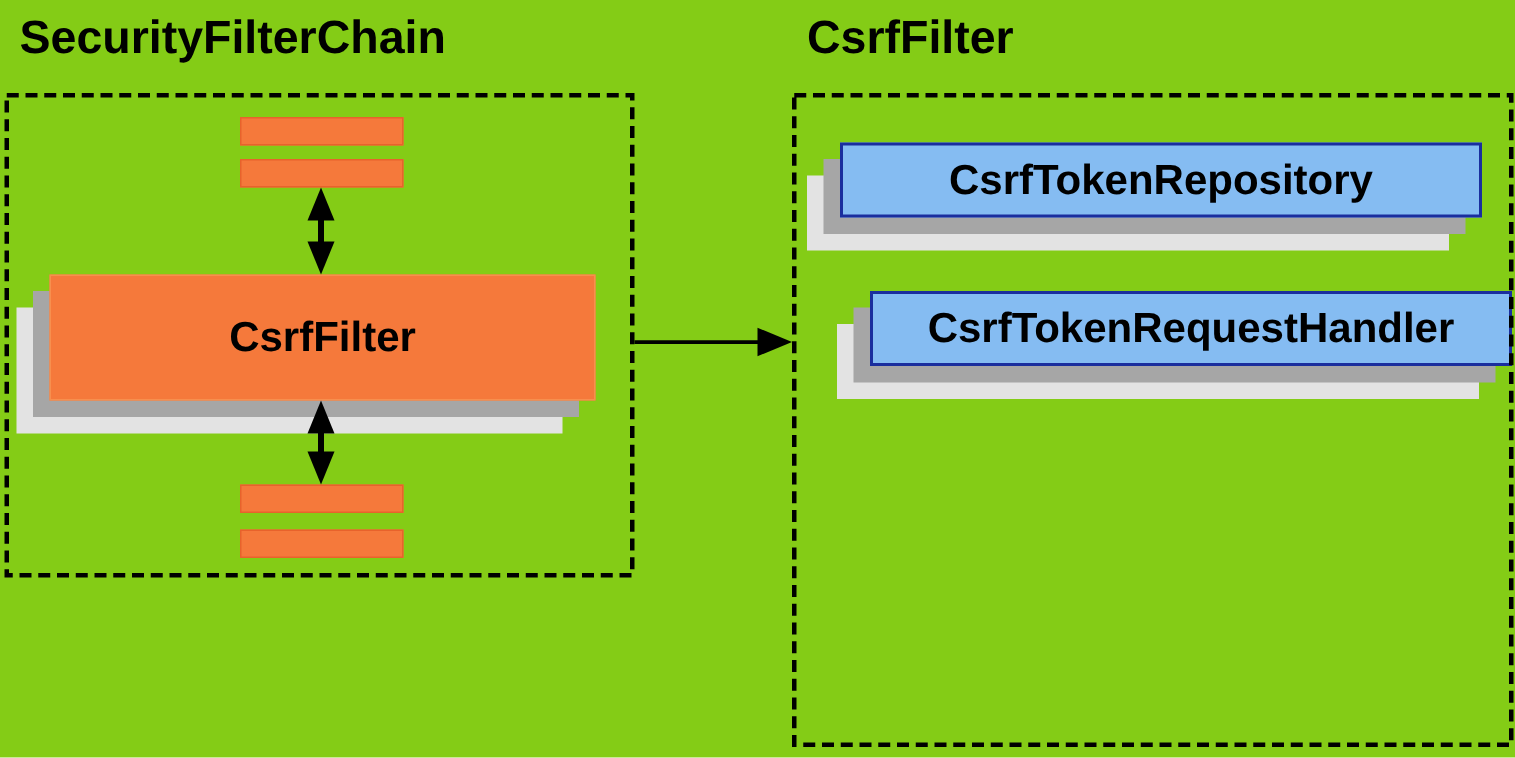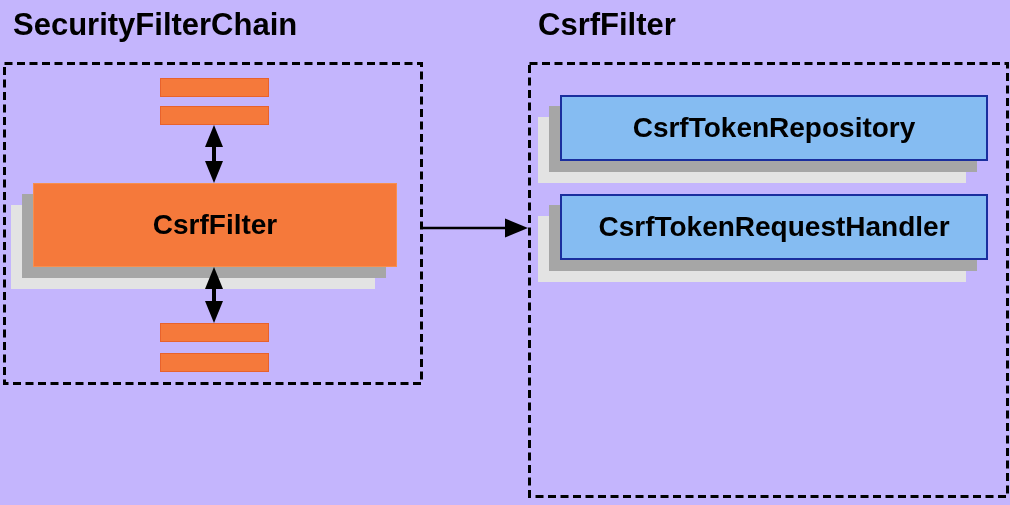--- a/index.html
+++ b/index.html
@@ -1,20 +1,20 @@
 <!DOCTYPE html>
 <html style="--orange-fill: #F5793B; --orange-bar-border: #E8622C; --orange-box-border: #F78F4E; --blue-fill: #85BCF2; --blue-border: #1A2E9E; --shadow-dark: #A6A6A6; --shadow-light: #E3E3E3; --stroke-black: #000000;"><head>
 <meta charset="utf-8">
 <style>
   html, body { margin: 0; padding: 0; background: #ffffff; }
   #canvas {
     position: relative;
     width: 1010px;
     height: 505px;
-    background: #c4b5fd;
+    background: #84cc16;
     font-family: "Liberation Sans", sans-serif;
     overflow: hidden;
   }
   .panel-title {
     position: absolute;
     font-size: 31px;
     font-weight: bold;
     color: #000;
     white-space: nowrap;
     line-height: 1.1;
@@ -48,29 +48,29 @@
     background: var(--orange-fill, #F5793B);
     border: 1px solid var(--orange-box-border, #F78F4E);
     box-sizing: border-box;
     display: flex; align-items: center; justify-content: center;
     font-size: 28px; font-weight: bold; color: #000;
   }
 
   .component-box {
     position: absolute;
     left: 560px;
-    width: 428px; height: 66px;
+    width: 428px; height: 50px;
     background: var(--blue-fill, #85BCF2);
     border: 2px solid var(--blue-border, #1A2E9E);
     box-sizing: border-box;
     display: flex; align-items: center; justify-content: center;
     font-size: 28px; font-weight: bold; color: #000;
   }
   #component-1 { top: 95px; }
-  #component-2 { top: 194px; }
+  #component-2 { top: 194px; margin-left: 20px; }
   #component-3 { top: 293px; }
   #component-4 { top: 392px; }
 
   #overlay-svg {
     position: absolute;
     left: 0; top: 0;
     width: 1010px; height: 505px;
     pointer-events: none;
     z-index: 10;
   }

